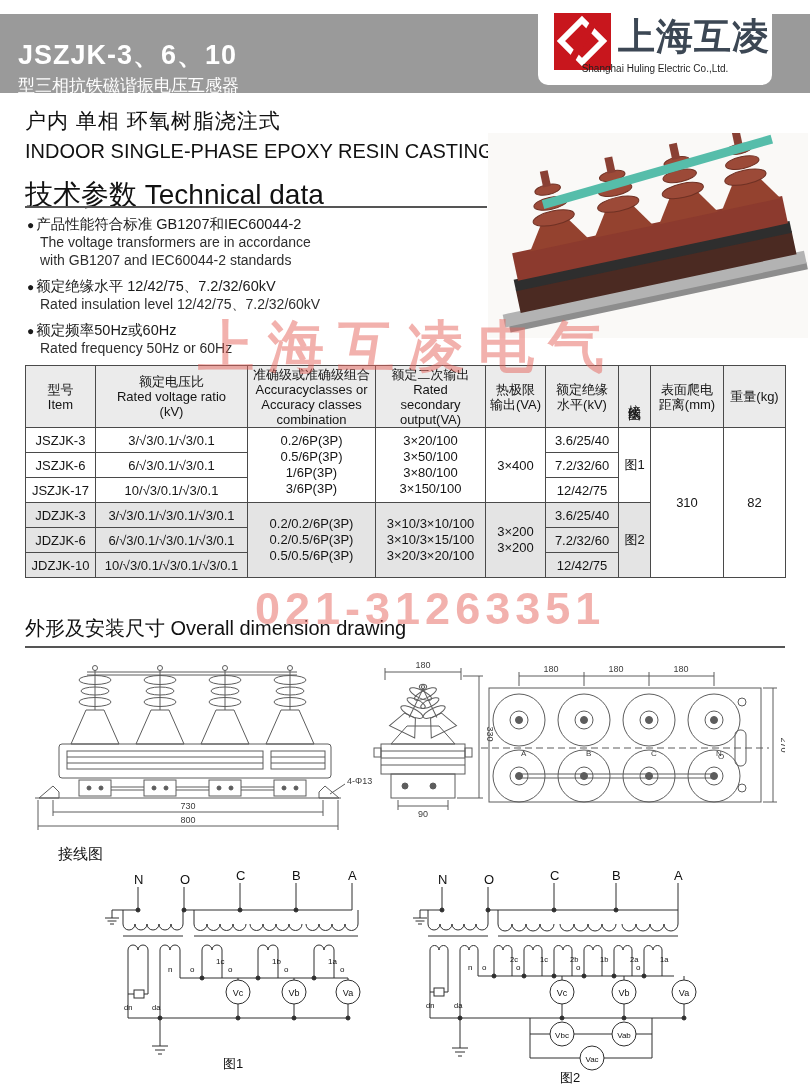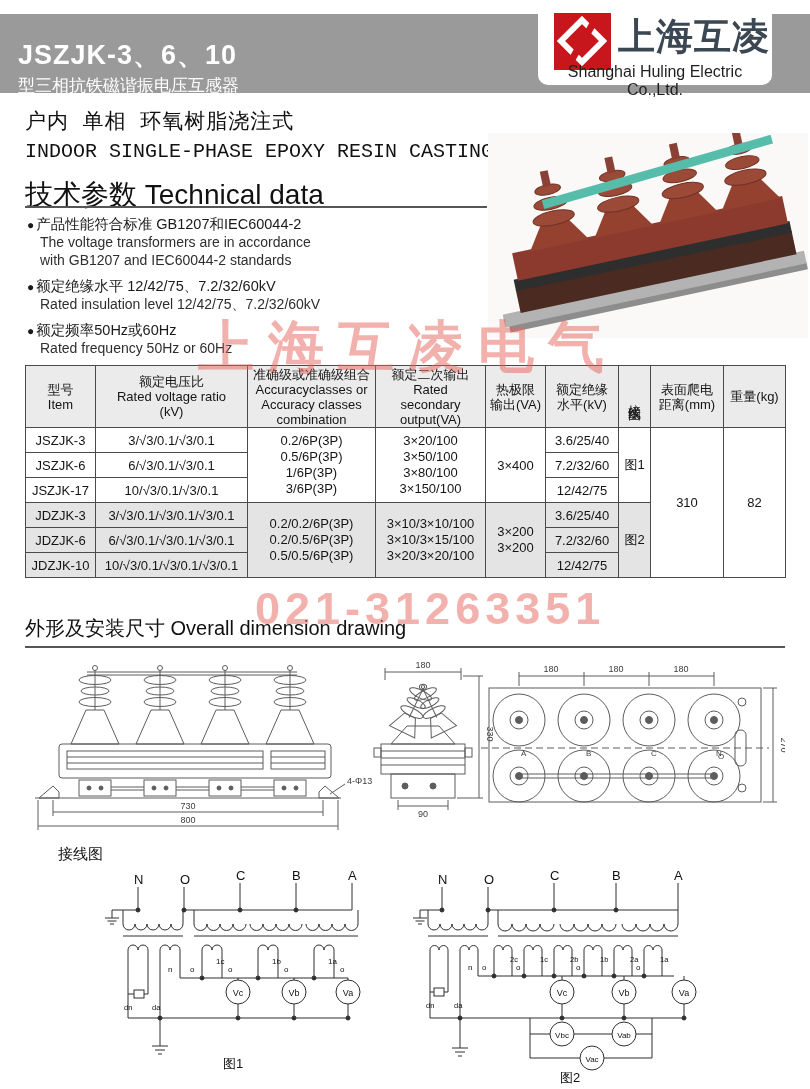--- a/index.html
+++ b/index.html
@@ -7,24 +7,24 @@
   body { font-family:"Liberation Sans","DejaVu Sans",sans-serif; color:#111; }
   .page { position:relative; width:810px; height:1089px; background:#fff; overflow:hidden; margin:0 auto;padding-left:24px; }
 
   
   .band { position:absolute; left:0; top:14px; width:810px; height:79px; background:#9a9a9a; }
   .model { position:absolute; left:18px; top:23px; font-size:27px; font-weight:bold; color:#fff; letter-spacing:1px; }
   .model-desc { position:absolute; left:18px; top:60px; font-size:17px; color:#fff; }
   .logo-box { position:absolute; left:538px; top:0; width:234px; height:85px; background:#fff; border-radius:0 0 10px 10px; }
   .logo-mark { position:absolute; left:16px; top:13px; width:57px; height:57px; }
   .brand-cn { position:absolute; left:80px; top:12px; font-size:37px; font-weight:bold; color:#3c4754; letter-spacing:1px; }
-  .brand-en { position:absolute; left:4px; top:63px; width:226px; text-align:center; font-size:16px; color:#1f1f1f; }
-
-  
-  .intro { position:absolute; left:25px; top:107px;font-family:Liberation Mono, monospace; }
+  .brand-en { position:absolute; left:4px; top:63px; width:226px; text-align:center; font-size:10px; color:#1f1f1f; }
+
+  
+  .intro { position:absolute; left:25px; top:107px; }
   .intro-cn { font-size:21px; color:#111; letter-spacing:1px; }
   .intro-en { font-size:20px; color:#111; margin-top:5px; }
 
   
   .tech-heading { position:absolute; left:25px; top:176px; font-size:28px; color:#111; }
   .rule-1 { position:absolute; left:25px; top:206px; width:462px; height:2px; background:#555; }
   .bullet { position:absolute; left:27px; width:440px; }
   .bullet .cn { font-size:14.5px; color:#1a1a1a; line-height:18px; }
   .bullet .cn::before { content:"●"; font-size:12px; margin-right:2px; }
   .bullet .en { font-size:14px; color:#2e2e2e; line-height:17.5px; margin-left:13px; }

